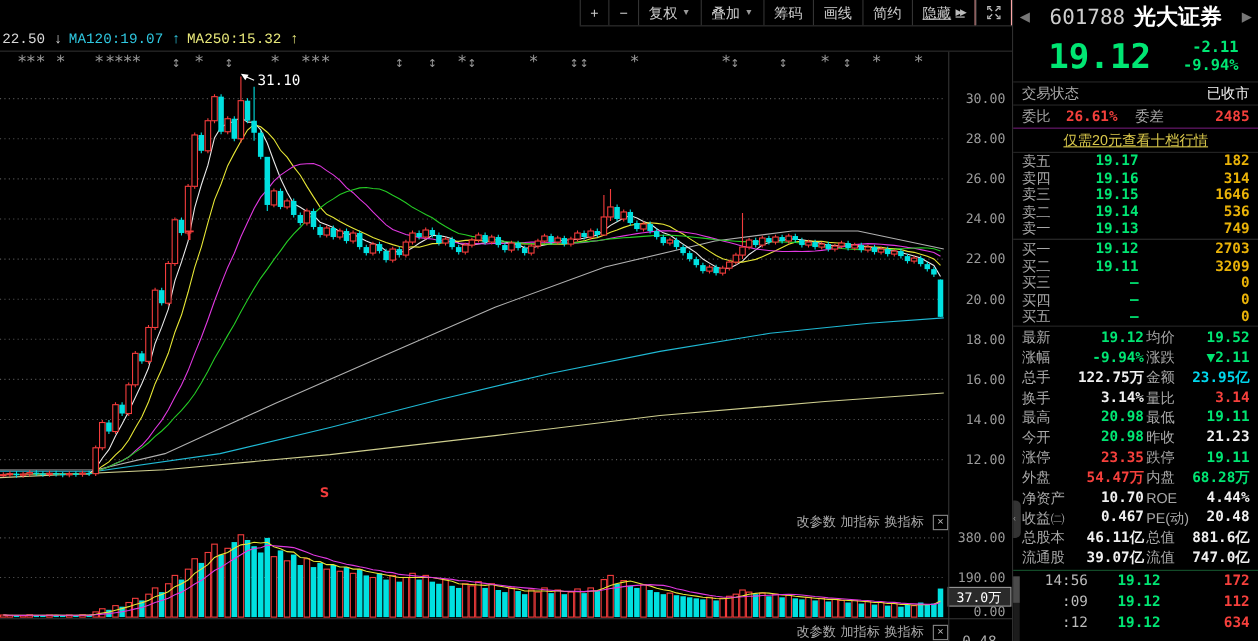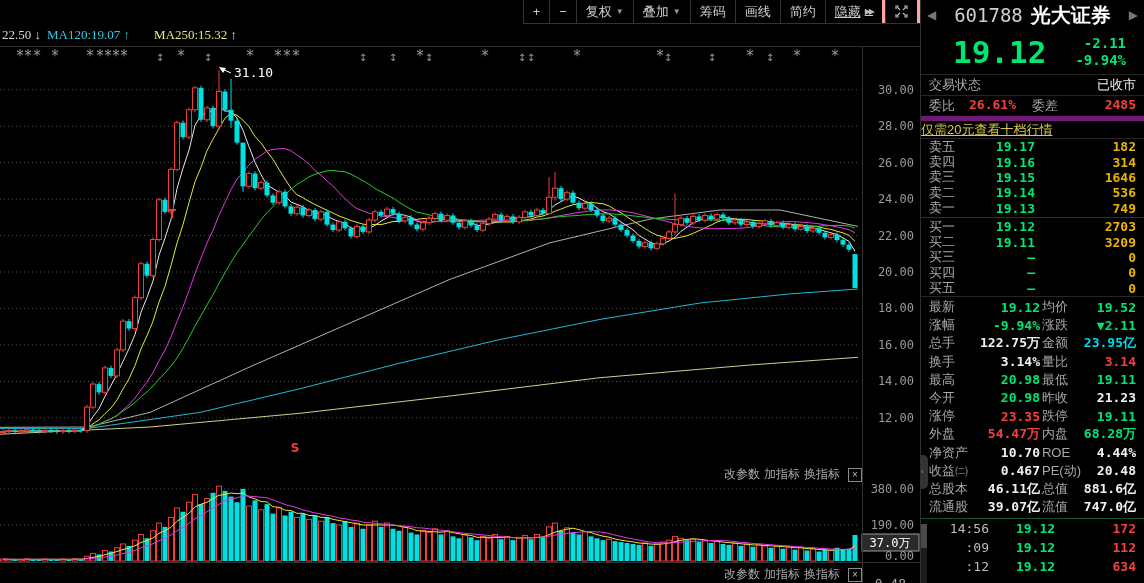--- a/index.html
+++ b/index.html
@@ -6,25 +6,25 @@
   html,body { background:#000; }
   body { font-family:"Liberation Sans","DejaVu Sans",sans-serif; }
   .app { position:relative; width:1144px; height:583px; background:#000; overflow:hidden; display:flex; }
   .mono { font-family:"DejaVu Sans Mono",monospace; }
 
   
   .chart-region { position:relative; width:920px; height:583px; flex:0 0 auto; }
   .row1 { height:24px; display:flex; }
   .row1-buttons { margin-left:auto; display:flex; border-bottom:1px solid #333; }
   .tbtn { color:#ccc; font-size:13px; line-height:23px; padding:0 9px; border-left:1px solid #333; cursor:pointer; display:flex; align-items:center; gap:4px; white-space:nowrap; }
-  .tbtn:last-child { border-right:3px solid #fca5a5;text-decoration:underline; }
+  .tbtn:last-child { border-right:1px solid #fca5a5;text-decoration:underline; }
   .tbtn .dd { font-size:8px; color:#999; }
   .tbtn .ff { font-size:8px; color:#bbb; letter-spacing:-2px; }
   .row2 { height:23px; display:flex; align-items:center; border-bottom:1px solid #2e2e2e; font-size:12px; }
-  .ma-labels { display:flex; gap:6px; padding-left:2px; font-family:Liberation Serif, serif; font-size:13px;align-items:flex-end; }
+  .ma-labels { display:flex; gap:6px; padding-left:2px; font-family:Liberation Mono, monospace; font-size:13px;align-items:flex-end; }
   .row2-links { margin-left:auto; display:flex; gap:26px; padding-right:58px; color:#bbb; }
   .row2-links span { cursor:pointer; }
   .vsep { position:absolute; left:862px; top:47px; width:1px; height:536px; background:#333; }
   #main-svg { position:absolute; left:0; top:47px; }
   #vol-svg { position:absolute; left:0; top:462px; }
   .ind-header { position:absolute; left:0; width:862px; display:flex; justify-content:flex-end; align-items:center; gap:4px; color:#aaa; font-size:12px; }
   .ind-header span { cursor:pointer; }
   .xbox { width:14px; height:14px; border:1px solid #888; color:#bbb; font-size:10px; line-height:12px; text-align:center; margin-left:4px; cursor:pointer; }
   .bottom-strip { position:absolute; left:0; top:562px; width:920px; height:21px; border-top:1px solid #333; }
   .bottom-strip .ind-header { top:3px; }
@@ -36,25 +36,25 @@
   .q-nav { color:#777; font-size:12px; cursor:pointer; }
   .q-title { flex:1; text-align:center; }
   .q-code { color:#cfcfcf; font-size:19px; font-family:"DejaVu Sans Mono",monospace; margin-right:8px; }
   .q-name { color:#fff; font-size:20px; font-weight:bold; }
   .q-price-row { height:44px; display:flex; align-items:center; }
   .q-price { color:#00e673; font-size:31px; font-weight:bold; font-family:"DejaVu Sans Mono",monospace; margin-left:32px; }
   .q-chg { margin-left:auto; margin-right:18px; text-align:right; color:#00e673; font-size:14px; font-weight:bold; font-family:"DejaVu Sans Mono",monospace; line-height:17px; }
   .q-row { height:21px; display:flex; align-items:center; border-top:1px solid #262626; font-size:13px; padding:0 8px; }
   .q-lab { color:#a8a8a8; }
   .q-val-r { margin-left:auto; }
-  .wb { display:flex; width:100%; align-items:flex-start; }
+  .wb { display:flex; width:100%; align-items:center; }
   .wb .v1 { color:#f5403c; font-weight:bold; font-family:"DejaVu Sans Mono",monospace; margin-left:14px; }
   .wb .l2 { color:#a8a8a8; margin-left:16px; }
   .wb .v2 { color:#f5403c; font-weight:bold; font-family:"DejaVu Sans Mono",monospace; margin-left:auto; }
-  .promo-row { height:22px; display:flex; align-items:center; border-top:5px solid #701a75; }
+  .promo-row { height:22px; display:flex; align-items:center; justify-content:center; border-top:1px solid #701a75; }
   .promo { color:#d9c84b; font-size:13px; text-decoration:underline; cursor:pointer; }
   .book { border-top:1px solid #262626; }
   .b-row { height:15.4px; display:flex; align-items:center; font-size:13px; padding:0 8px; cursor:pointer; }
   .b-lab { color:#a8a8a8; width:34px; }
   .b-price { width:72px; text-align:right; color:#00e673; font-weight:bold; font-family:"DejaVu Sans Mono",monospace; }
   .b-vol { flex:1; text-align:right; color:#eab308; font-weight:bold; font-family:"DejaVu Sans Mono",monospace; }
   .b-div { height:1px; background:#2f2f2f; margin:1px 0; }
   .stats { border-top:1px solid #262626; padding-top:1px; }
   .s-row { height:18.2px; display:flex; font-size:13px; }
   .s-cell { display:flex; align-items:center; }
@@ -117,21 +117,21 @@
             </g>
           </svg>
         </div>
       </div>
     </div>
 
     <div class="row2">
       <div class="ma-labels" id="ma-labels">
           <span style="color: rgb(216, 216, 216);">22.50 ↓</span>
           <span style="color: rgb(47, 200, 224);">MA120:19.07 ↑</span>
-          <span style="color: rgb(232, 232, 122); margin-left: 18px;">MA250:15.32 ↑</span>
+          <span style="color: rgb(232, 232, 122);">MA250:15.32 ↑</span>
         </div>
     </div>
 
     <svg id="main-svg" width="920" height="415">
         <line x1="0" y1="42.69999999999999" x2="860" y2="42.69999999999999" stroke="#555555" stroke-width="1" stroke-dasharray="1 3"></line>
         <text x="914" y="46.69999999999999" text-anchor="end" fill="#9a9a9a" font-size="12" font-family="DejaVu Sans Mono,monospace">30.00</text>
         <line x1="0" y1="79.16" x2="860" y2="79.16" stroke="#555555" stroke-width="1" stroke-dasharray="1 3"></line>
         <text x="914" y="83.16" text-anchor="end" fill="#9a9a9a" font-size="12" font-family="DejaVu Sans Mono,monospace">28.00</text>
         <line x1="0" y1="115.62" x2="860" y2="115.62" stroke="#555555" stroke-width="1" stroke-dasharray="1 3"></line>
         <text x="914" y="119.62" text-anchor="end" fill="#9a9a9a" font-size="12" font-family="DejaVu Sans Mono,monospace">26.00</text>

